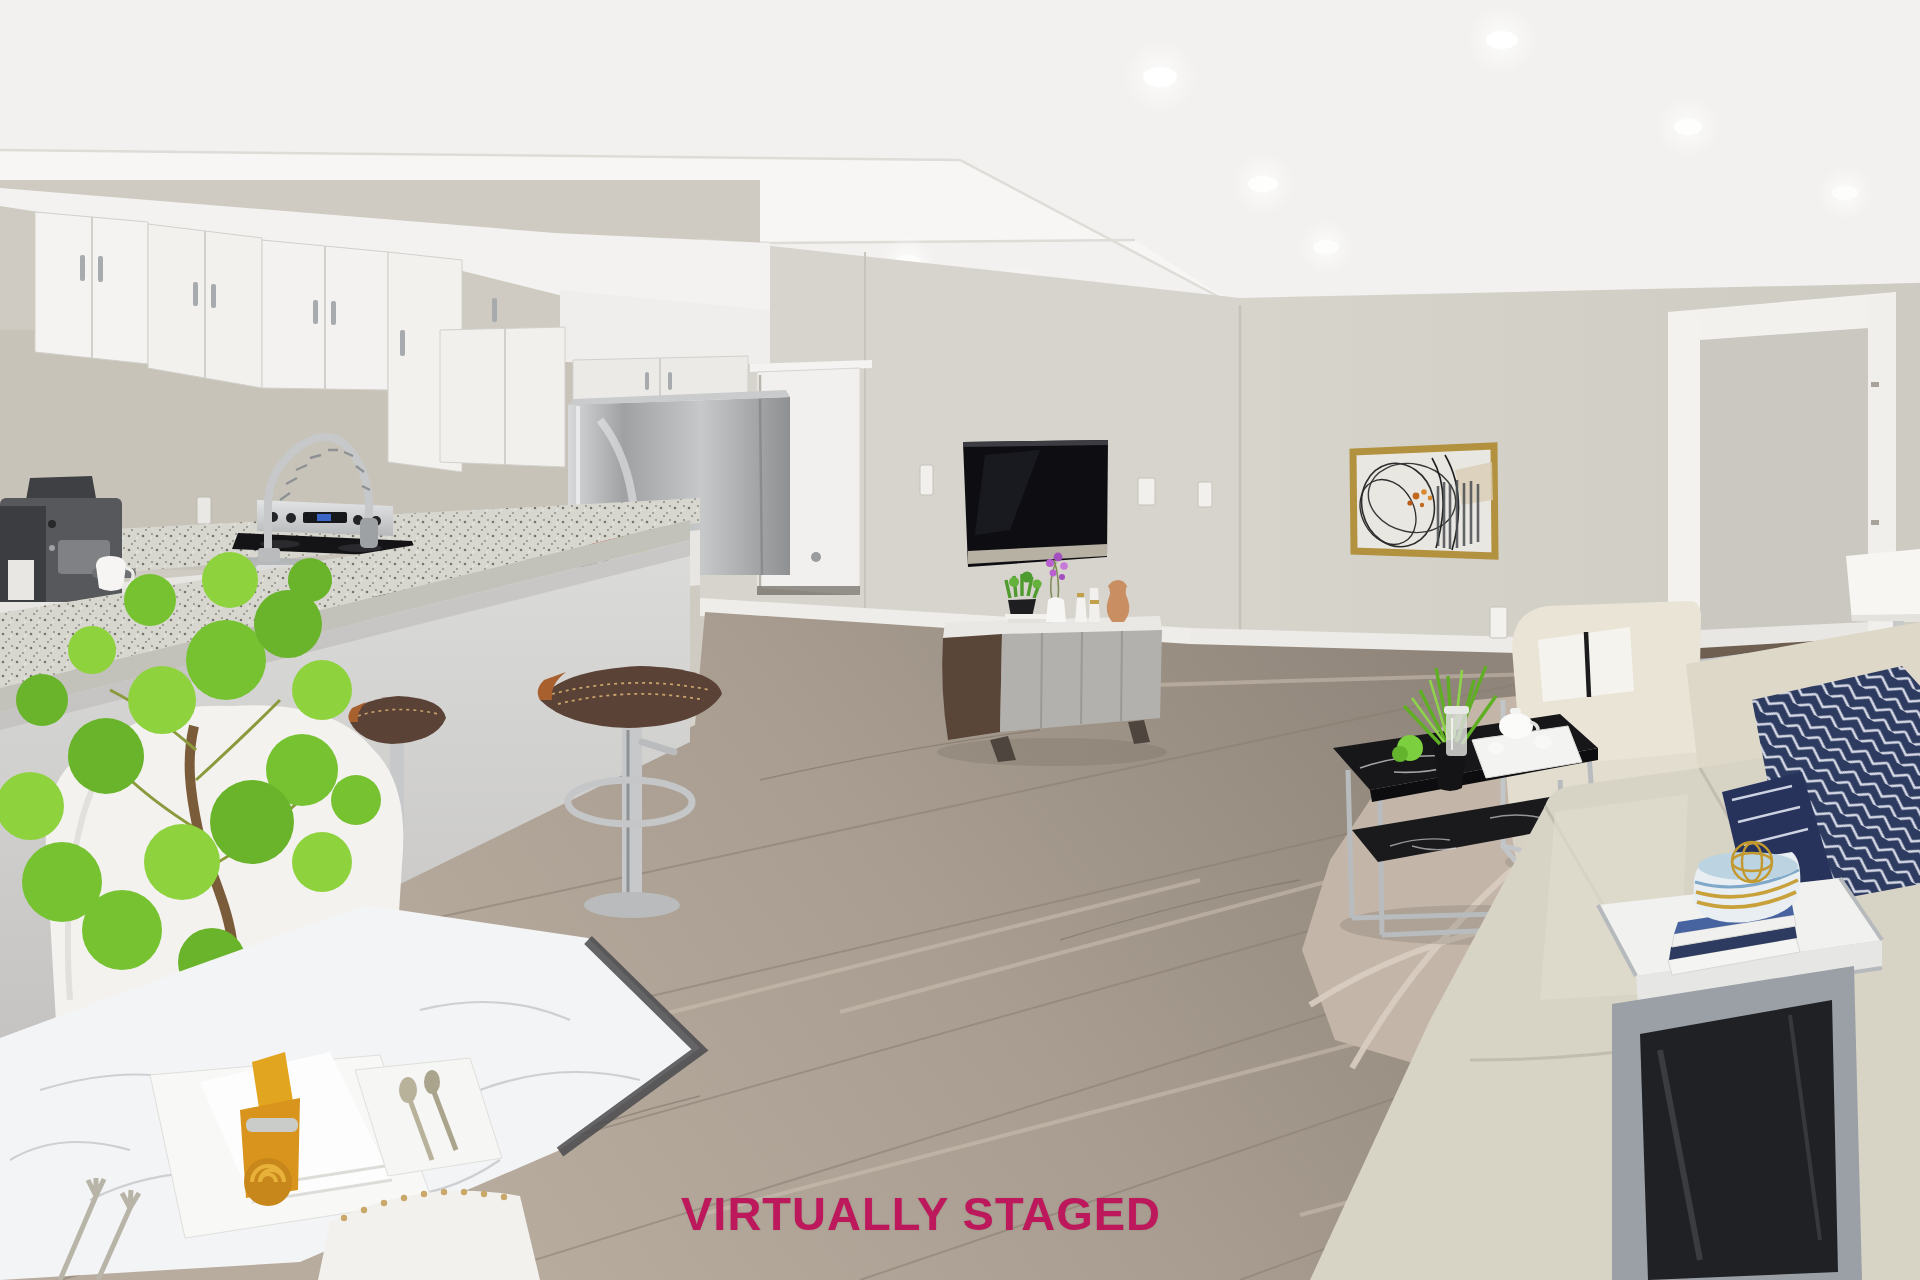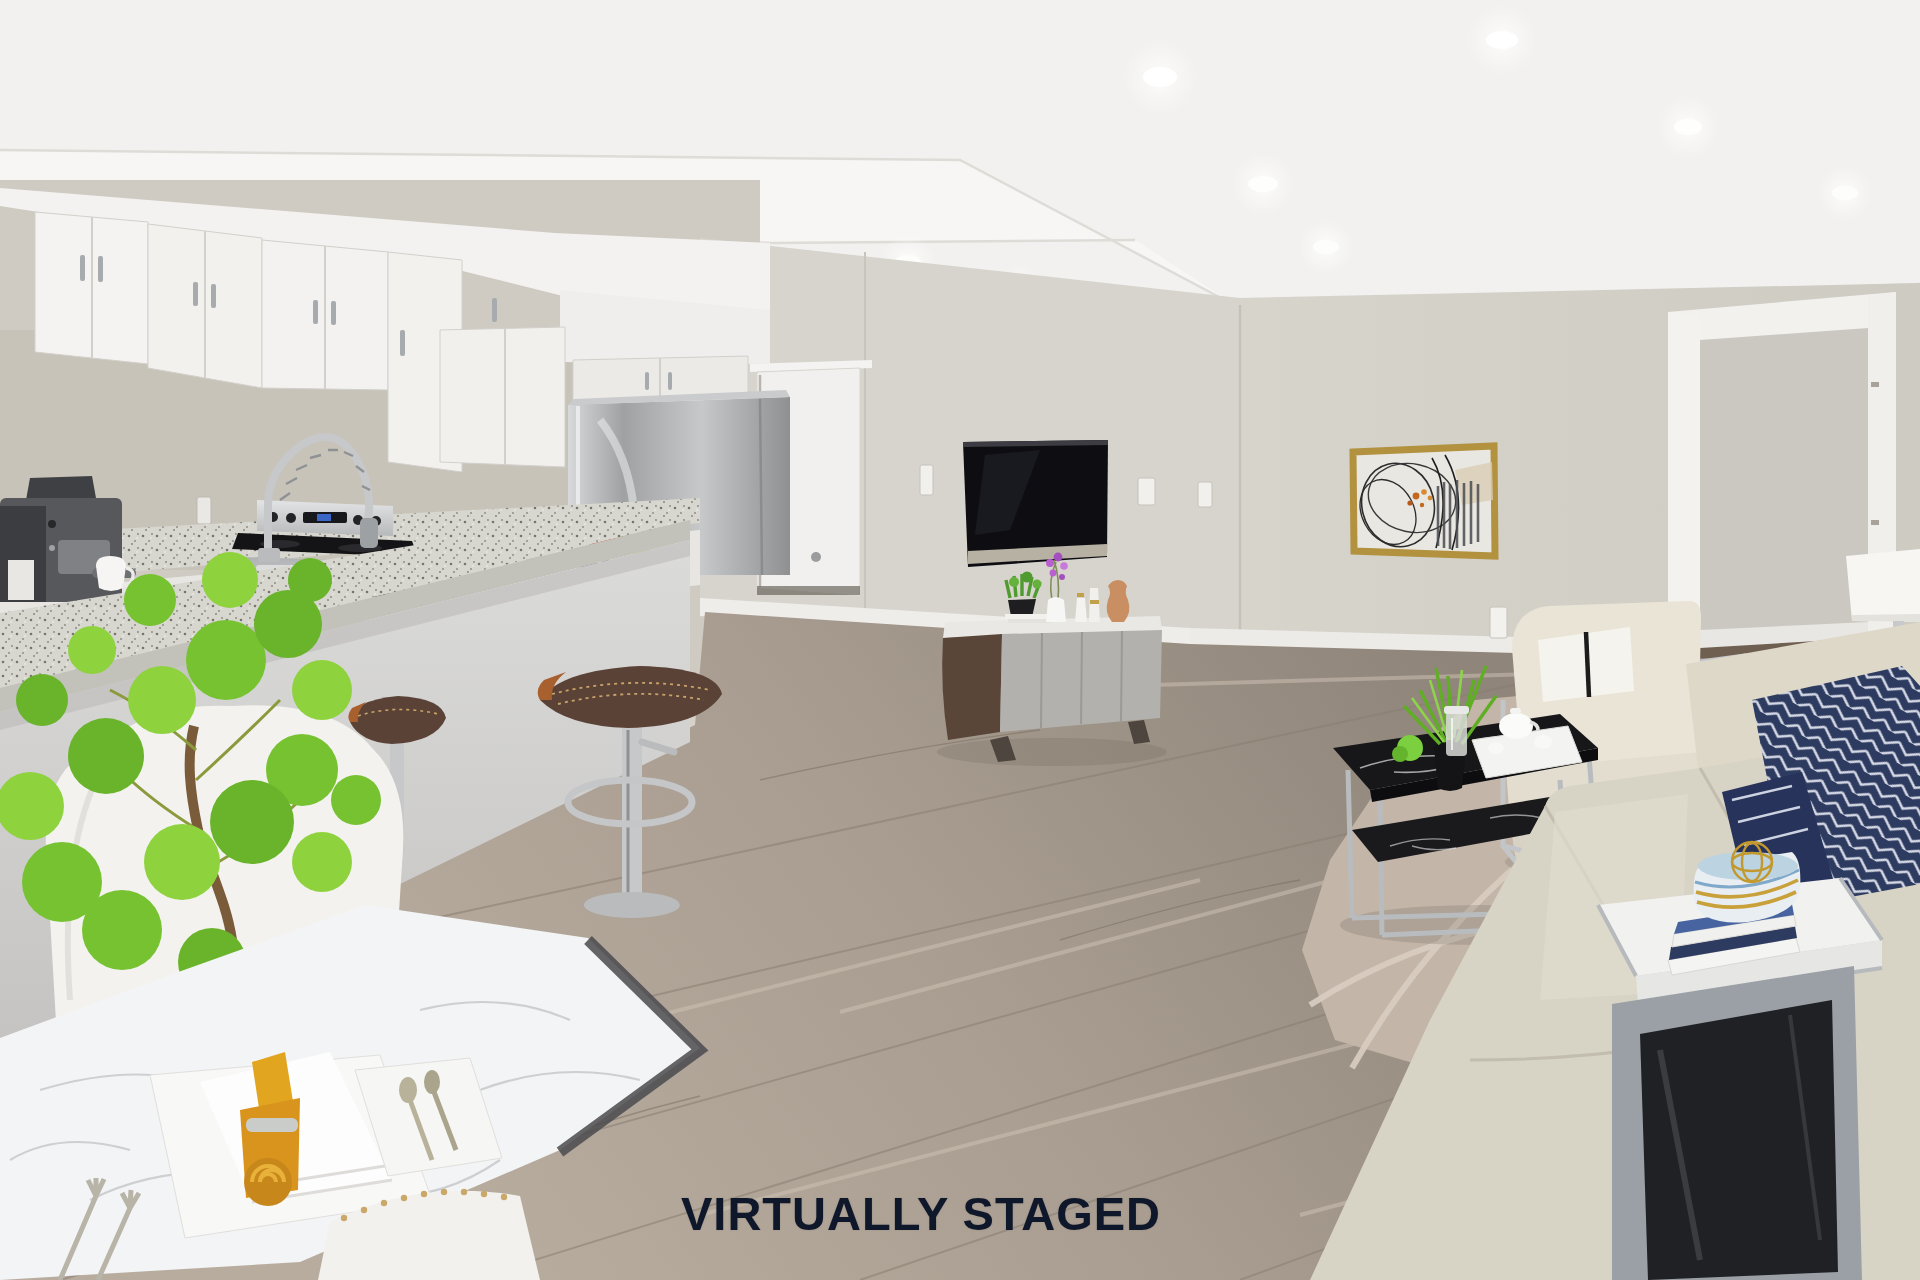--- a/index.html
+++ b/index.html
@@ -1,20 +1,20 @@
 <!DOCTYPE html>
 <html><head>
 <meta charset="utf-8">
 <style>
   html,body{margin:0;padding:0;background:#222;}
   .stage{position:relative;width:1920px;height:1280px;overflow:hidden;background:#d6d2ca;
          font-family:"Liberation Sans", sans-serif;}
   .stage svg{position:absolute;left:0;top:0;}
   .watermark{position:absolute;left:921px;top:1186px;transform:translateX(-50%);
-    color:#0f172a;font-size:47px;font-weight:700;letter-spacing:1px;white-space:nowrap;
+    color:#be185d;font-size:47px;font-weight:700;letter-spacing:1px;white-space:nowrap;
     text-shadow:0 0 2px rgba(120,110,100,.35);}
 </style>
 </head>
 <body>
 
 <div class="stage">
 <svg width="1920" height="1280" viewBox="0 0 1920 1280">
   <defs>
     <radialGradient id="glow" cx="50%" cy="50%" r="50%">
       <stop offset="0%" stop-color="#ffffff" stop-opacity=".95"></stop>

